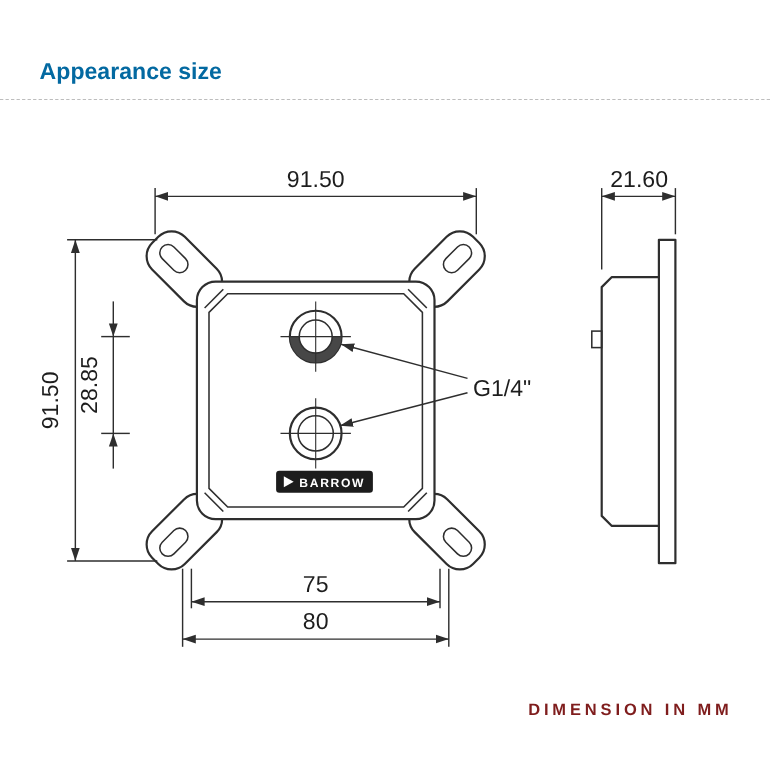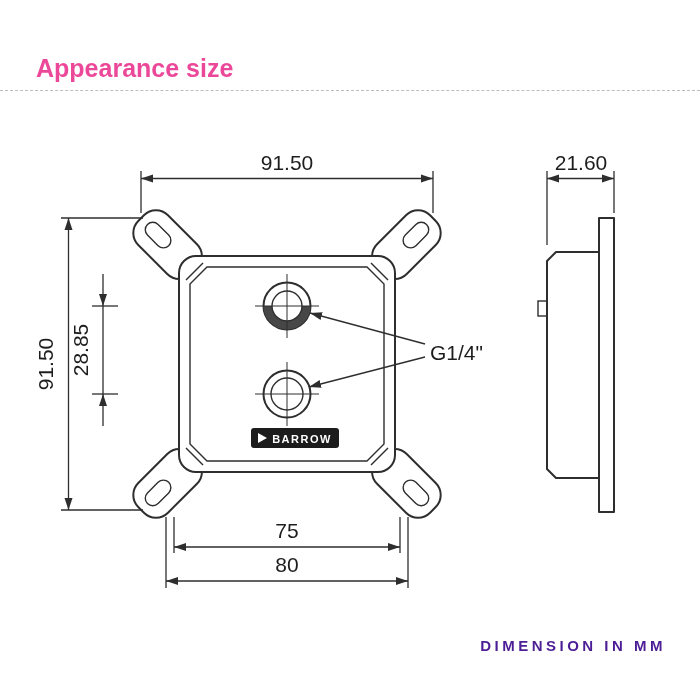--- a/index.html
+++ b/index.html
@@ -4,30 +4,30 @@
 <style>
   html,body { margin:0; padding:0; }
   body {
     width:700px; height:700px; position:relative;
     background:#ffffff; overflow:hidden;
     font-family:"Liberation Sans", sans-serif;
     color:#141414;
   }
   .page-title {
     position:absolute; left:36px; top:54px;
-    font-size:25px; font-weight:700; color:#ec4899;
+    font-size:21px; font-weight:700; color:#0369a1;
   }
   .divider {
     position:absolute; left:0; top:90px; width:700px; height:0;
     border-top:1.5px dashed #bdbdbd;
   }
   .drawing-wrap { position:absolute; left:0; top:90px; width:700px; height:610px; }
   .footer-note {
     position:absolute; right:34px; top:637px;
-    font-size:15px; font-weight:700; letter-spacing:3.5px; color:#4c1d95;
+    font-size:15px; font-weight:700; letter-spacing:3.5px; color:#7f1d1d;
     white-space:nowrap;
   }
   .outline { fill:#ffffff; stroke:#2e2e2e; stroke-width:2; stroke-linejoin:round; }
   .thin    { fill:none; stroke:#2e2e2e; stroke-width:1.4; }
   .hair    { fill:none; stroke:#2e2e2e; stroke-width:1; }
   .dim     { fill:none; stroke:#2e2e2e; stroke-width:1.3; }
   .dimtext { font-size:21px; fill:#1d1d1d; font-family:"Liberation Sans", sans-serif; }
   .logotext{ font-size:11px; font-weight:700; letter-spacing:1.5px; fill:#ffffff;
              font-family:"Liberation Sans", sans-serif; }
 </style>

